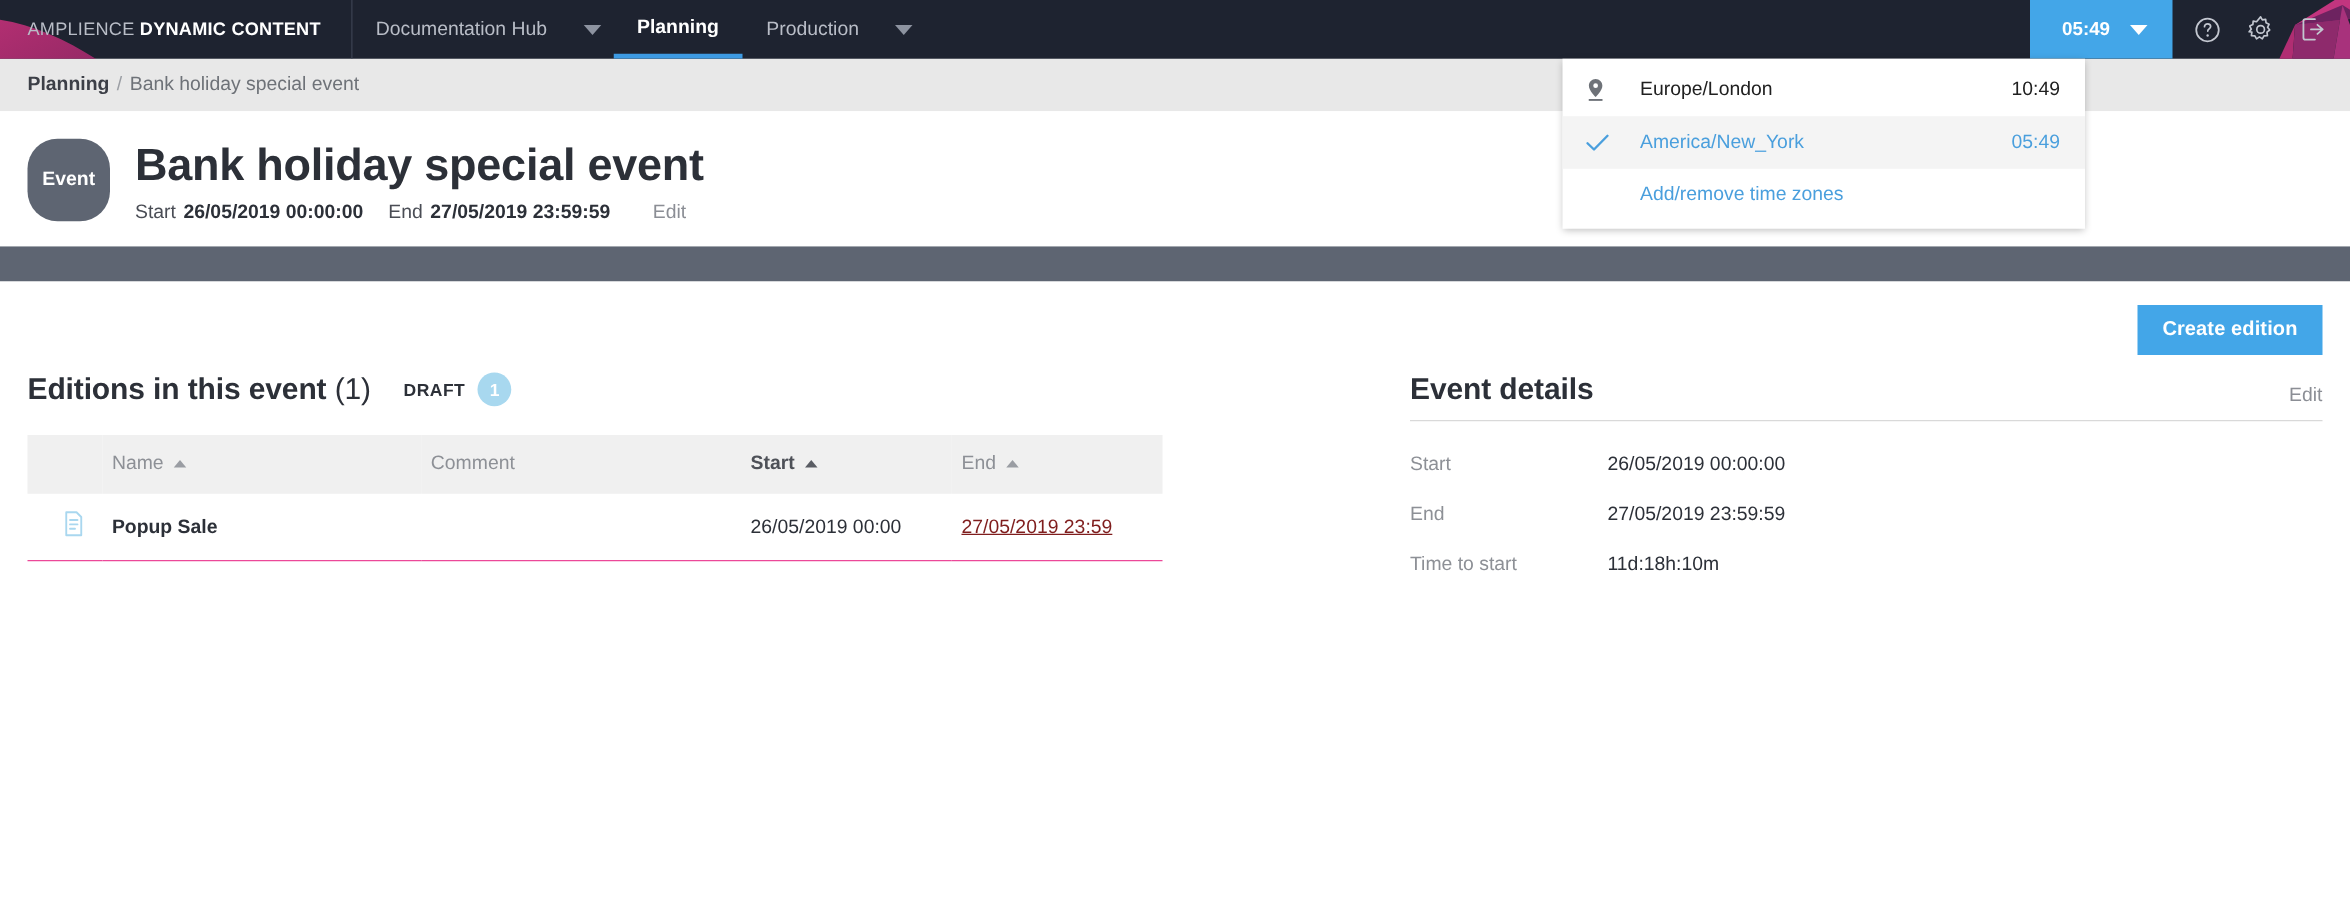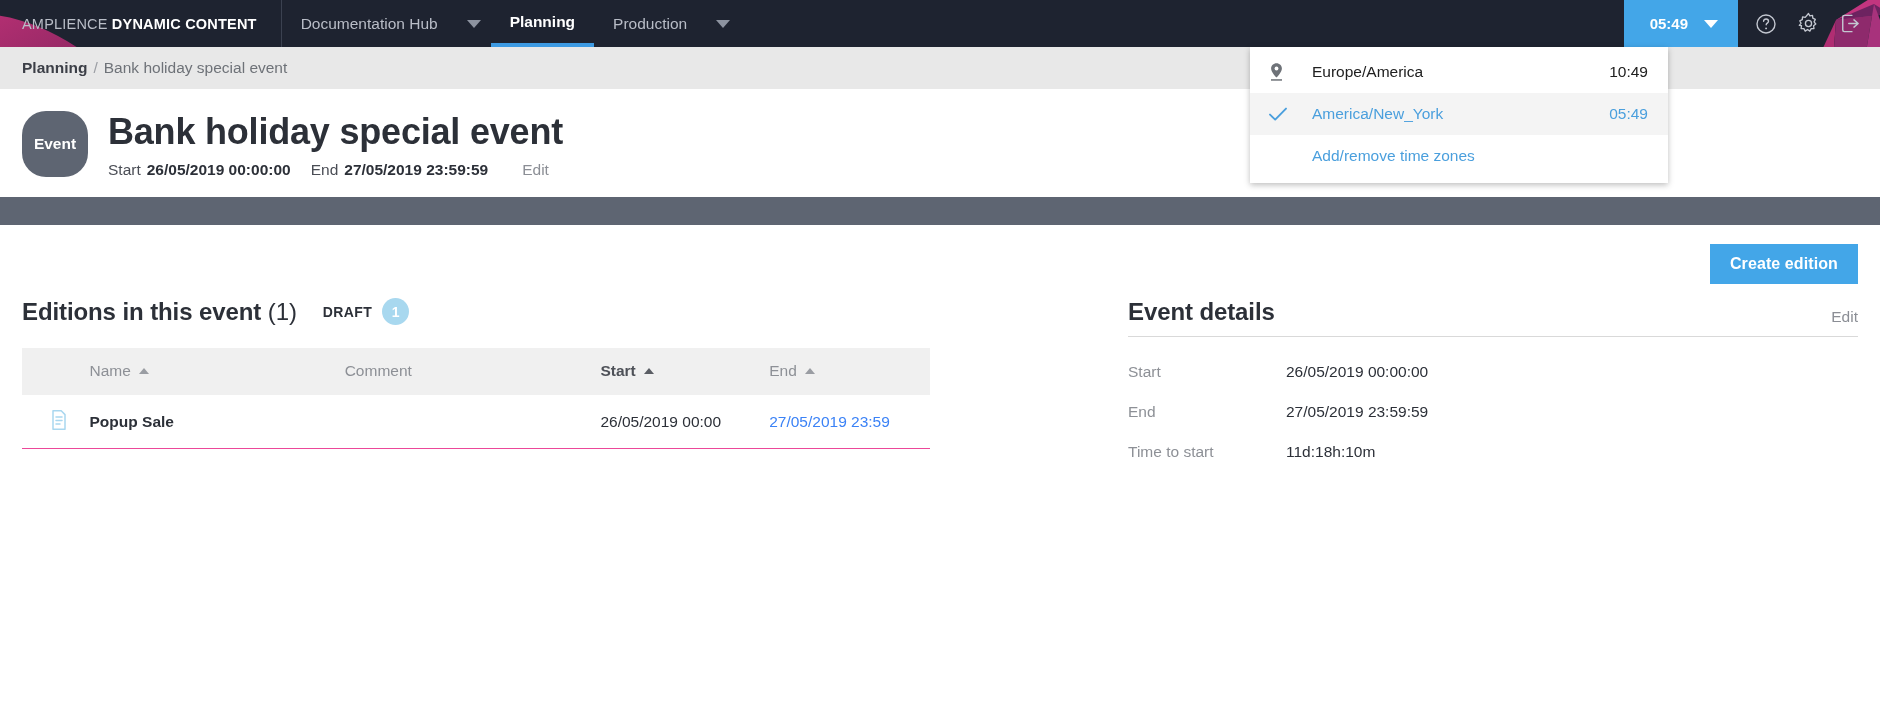--- a/index.html
+++ b/index.html
@@ -217,21 +217,21 @@
   .col-name  { width: 270px; }
   .col-comm  { width: 270px; }
   .col-start { width: 175px; }
   .col-end   { width: 175px; }
 
   table.editions tbody tr { height: 54px; border-bottom: 1px solid #ec4899; cursor: pointer; }
   table.editions td { padding: 0 8px; font-size: 15.5px; vertical-align: middle; }
   .cell-icon { padding-left: 28px !important; }
   .cell-name { font-weight: 700; color: #2c3038; }
   .cell-start { color: #2c3038; }
-  .cell-end { color: #3b82f6; }
+  .cell-end { color: #7f1d1d; text-decoration: underline; }
 
   
   .panel-head {
     display: flex; align-items: flex-end; justify-content: space-between;
     padding-bottom: 10px;
   }
   .panel-title { font-size: 24px; font-weight: 700; color: #2c3038; letter-spacing: -.1px; }
   .panel-edit { color: #8b8e95; font-size: 15.5px; cursor: pointer; }
   .panel-rule { height: 1px; background: #d9d9d9; }
 
@@ -328,21 +328,21 @@
 
 <div class="tz-dropdown">
   <div class="tz-row">
     <span class="tz-icon">
       <svg width="17" height="20" viewBox="0 0 17 20">
         <path d="M8.5 1.2c-3 0-5.4 2.4-5.4 5.4 0 3.9 5.4 9 5.4 9s5.4-5.1 5.4-9c0-3-2.4-5.4-5.4-5.4z" fill="#6e7278"></path>
         <circle cx="8.5" cy="6.5" r="1.9" fill="#ffffff"></circle>
         <rect x="3" y="17.2" width="11" height="1.5" fill="#6e7278"></rect>
       </svg>
     </span>
-    <span class="tz-name">Europe/America</span>
+    <span class="tz-name">Europe/London</span>
     <span class="tz-time">10:49</span>
   </div>
 
   <div class="tz-row selected">
     <span class="tz-icon">
       <svg width="20" height="16" viewBox="0 0 20 16" fill="none" stroke="#4a9fdd" stroke-width="1.9">
         <path d="M2 8.6 7.2 13.6 18 2.6" stroke-linecap="round" stroke-linejoin="round"></path>
       </svg>
     </span>
     <span class="tz-name">America/New_York</span>

